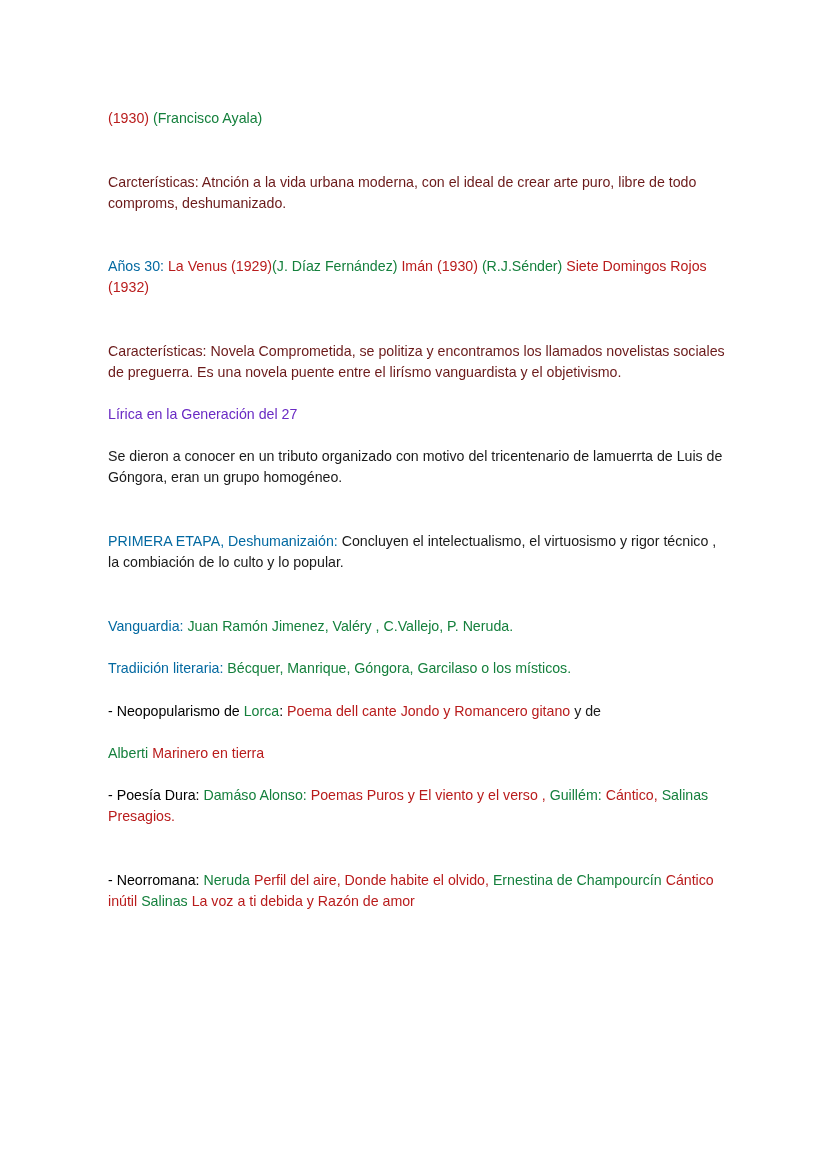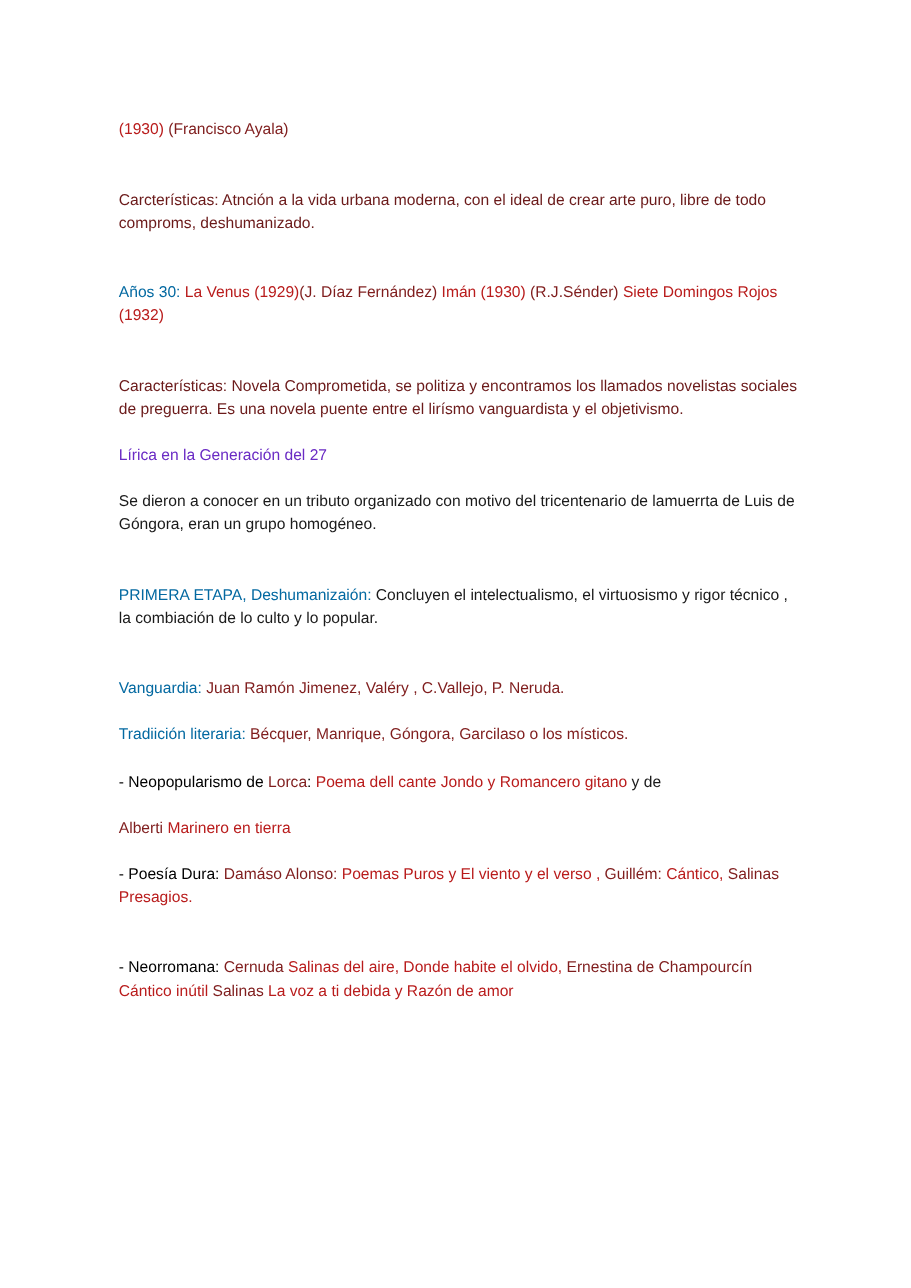--- a/index.html
+++ b/index.html
@@ -10,21 +10,21 @@
       overflow: hidden;
       font-family: "Liberation Sans", "DejaVu Sans", sans-serif;
       font-size: 14.2px;
       line-height: 21px;
     }
     .page { position: absolute; left: 108px; top: 0; width: 620px; }
     .para { position: absolute; left: 0; width: 620px; margin: 0; white-space: normal; }
     .c-brown  { color: #6b1a1a; }
     .c-black  { color: #1a1a1a; }
     .c-peach  { color: #b91c1c; }
-    .c-rose   { color: #7f1d1d; margin-top: 22px; }
+    .c-rose   { color: #15803d; margin-top: 22px; }
     .c-green  { color: #0369a1; }
     .c-purple { color: #6a2bc4; }
     .c-pink   { color: #0369a1; }
     .c-dark   { color: #000000; }
   </style>
 </head>
 <body>
 
 <div class="page">
 
@@ -81,21 +81,21 @@
     <span class="c-rose">Damáso Alonso:</span>
     <span class="c-peach">Poemas Puros y El viento y el verso ,</span>
     <span class="c-rose">Guillém:</span>
     <span class="c-peach">Cántico,</span>
     <span class="c-rose">Salinas</span>
     <span class="c-peach">Presagios.</span>
   </p>
 
   <p class="para" style="top:870px;">
     <span class="c-dark">- Neorromana:</span>
-    <span class="c-rose">Cernuda</span>
-    <span class="c-peach">Salinas del aire, Donde habite el olvido,</span>
+    <span class="c-rose">Neruda</span>
+    <span class="c-peach">Perfil del aire, Donde habite el olvido,</span>
     <span class="c-rose">Ernestina de Champourcín</span>
     <span class="c-peach">Cántico inútil</span>
     <span class="c-rose">Salinas</span>
     <span class="c-peach">La voz a ti debida y Razón de amor</span>
   </p>
 
 </div>
 
 </body></html>

